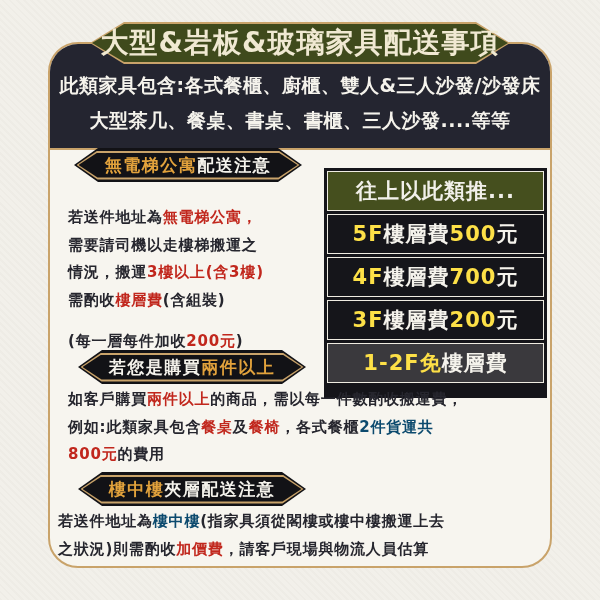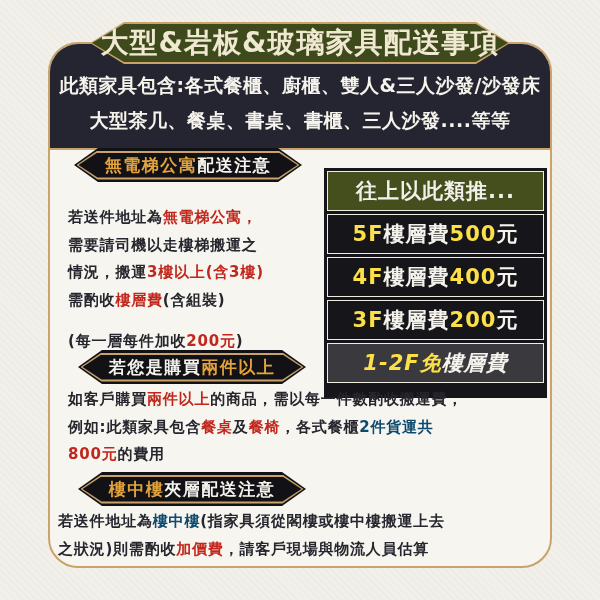--- a/index.html
+++ b/index.html
@@ -76,21 +76,21 @@
   .fee-table {
     position:absolute; left:322px; top:166px; width:223px;
     background:#15151a; padding:3px;
   }
   .fee-row {
     height:40px; margin-bottom:3px; background:#15151a;
     border:1.5px solid #efece2;
     display:flex; align-items:center; justify-content:center;
     font-size:21px; letter-spacing:1px; color:#f2f0ea; white-space:nowrap;
   }
-  .fee-row:last-child { margin-bottom:12px;font-style:italic; }
+  .fee-row:last-child { margin-bottom:12px; }
   .fee-row.head { background:#454f1e; }
   .fee-row.free { background:#3a393d; }
 
   
   .seg-dark  { color:#26262e; }
   .seg-red   { color:#c1271d; }
   .seg-gold  { color:#e2a23c; }   
   .seg-tan   { color:#fde047; }   
   .seg-gold2 { color:#0c4a6e; }   
   .seg-white { color:#f5f3ec; }
@@ -129,21 +129,21 @@
       <div class="fee-row head">往上以此類推...</div>
       <div class="fee-row">
           <span class="seg-tan">5F </span>
           <span class="seg-white">樓層費</span>
           <span class="seg-tan">500</span>
           <span class="seg-white">元</span>
         </div>
       <div class="fee-row">
           <span class="seg-tan">4F </span>
           <span class="seg-white">樓層費</span>
-          <span class="seg-tan">400</span>
+          <span class="seg-tan">700</span>
           <span class="seg-white">元</span>
         </div>
       <div class="fee-row">
           <span class="seg-tan">3F </span>
           <span class="seg-white">樓層費</span>
           <span class="seg-tan">200</span>
           <span class="seg-white">元</span>
         </div>
       <div class="fee-row free">
           <span class="seg-tan">1-2F </span>

